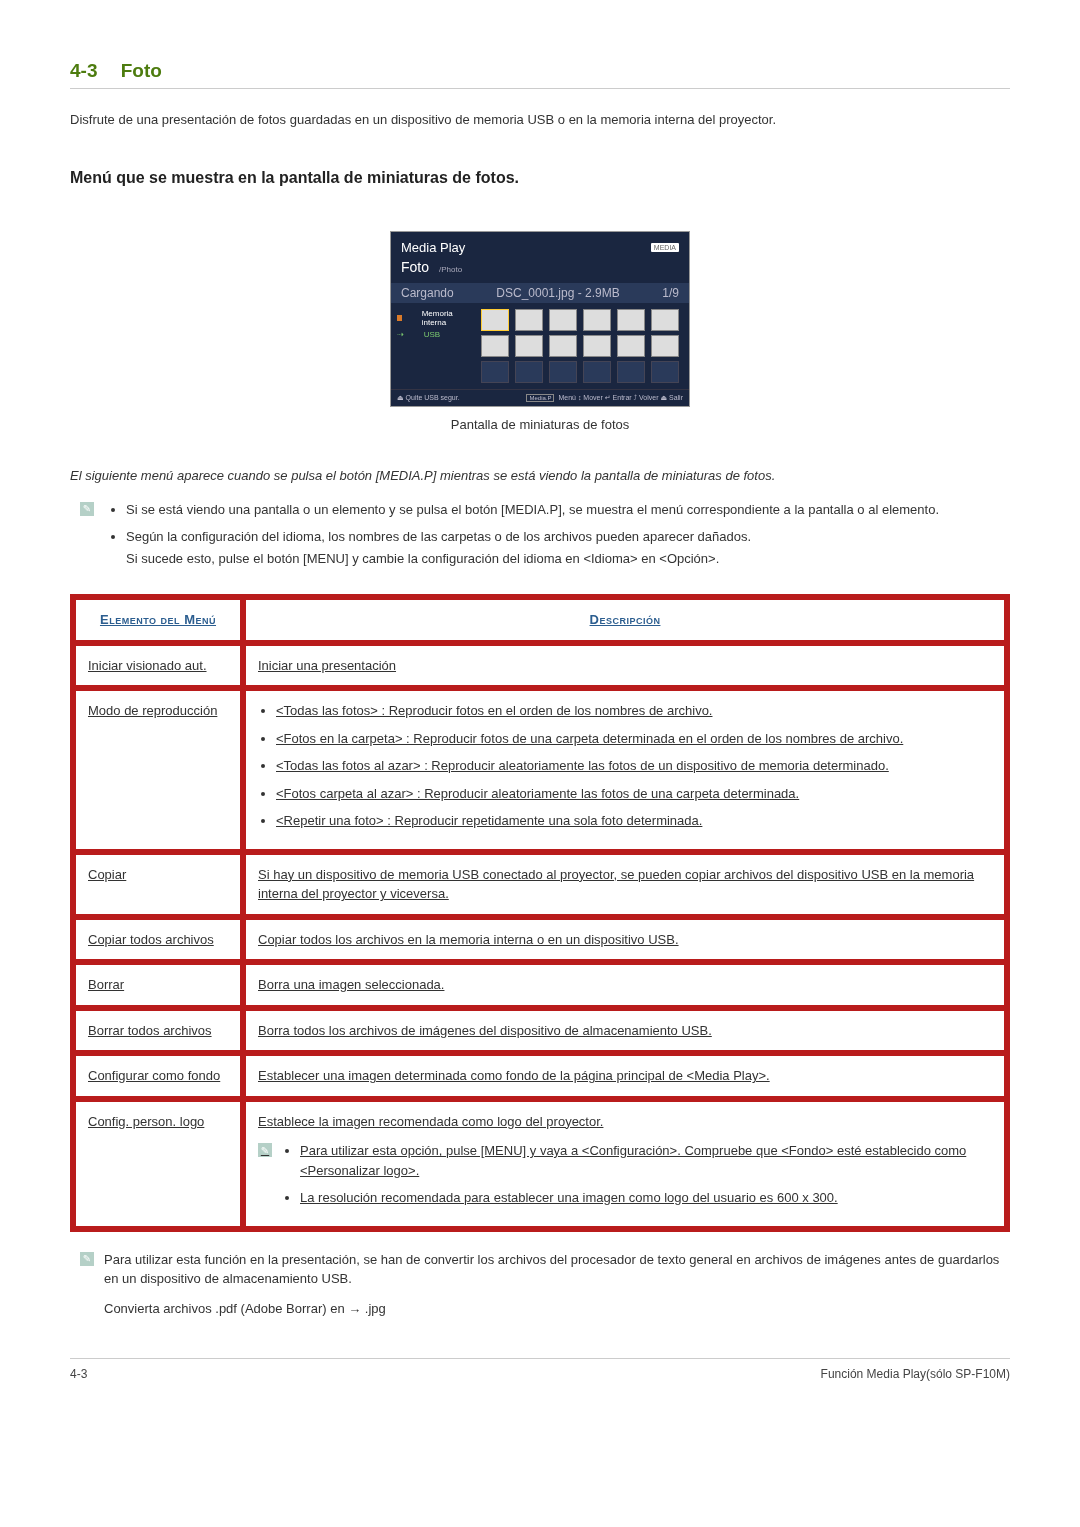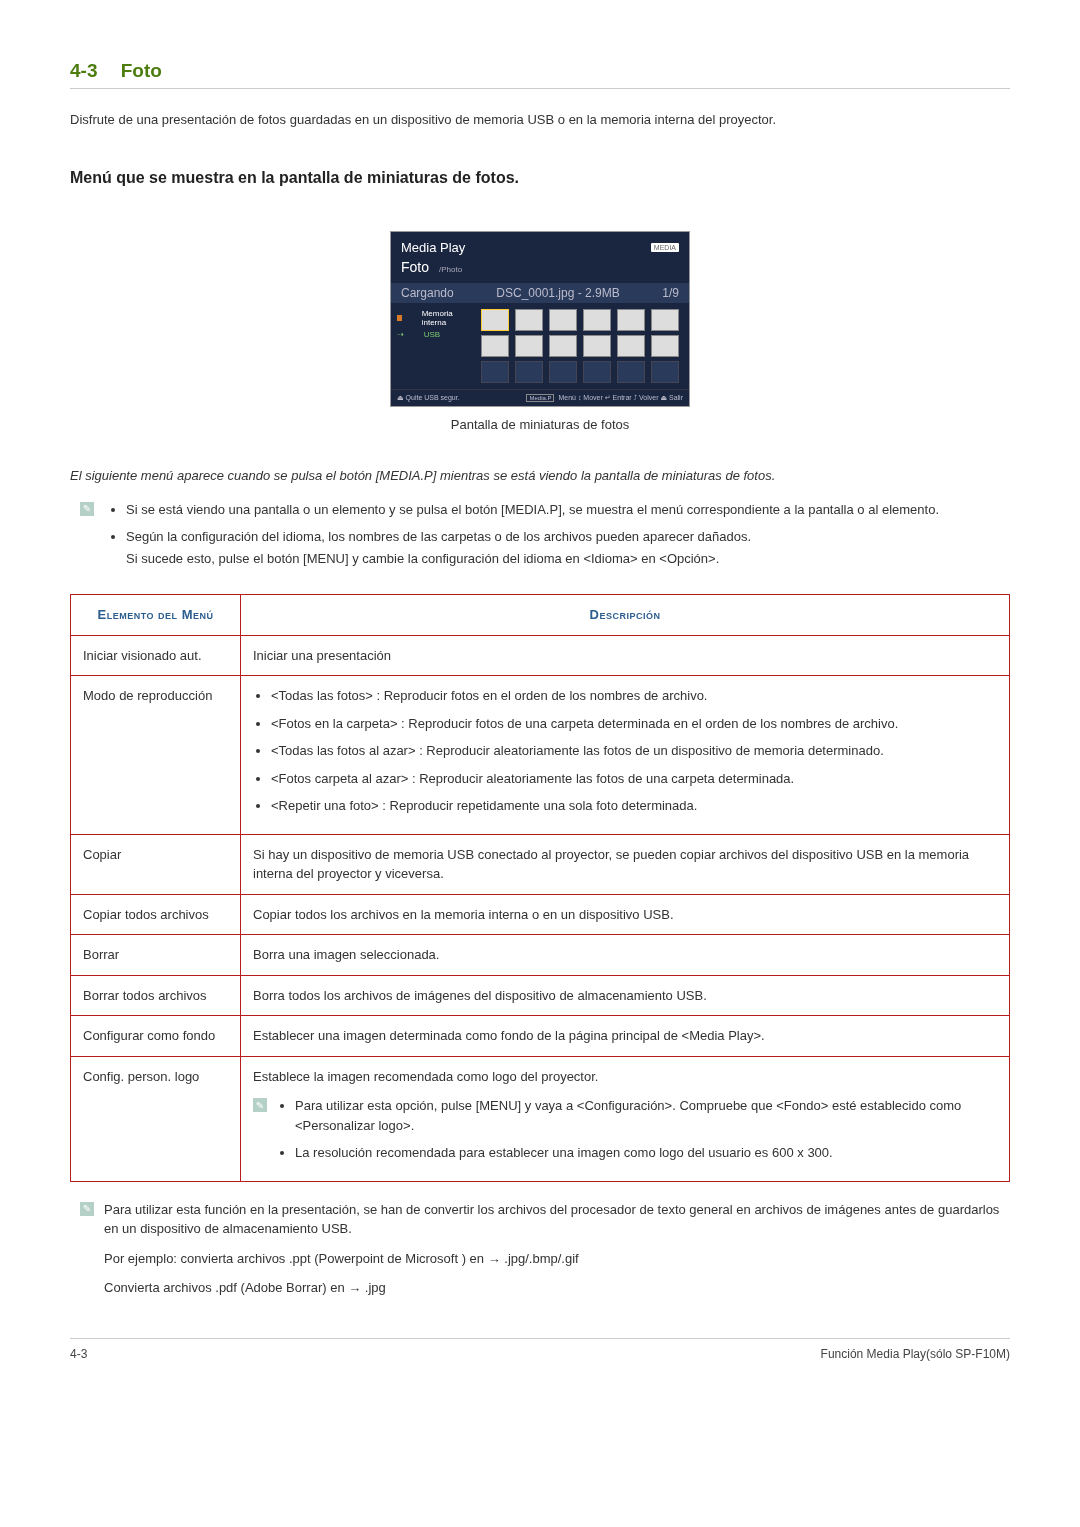--- a/index.html
+++ b/index.html
@@ -72,26 +72,27 @@
     .note-content ul { list-style: disc; padding-left: 22px; }
     .note-content li { margin-bottom: 8px; line-height: 1.5; }
     .note-content li .sub { display: block; margin-top: 2px; }
     table.menu-table {
       width: 100%;
       border-collapse: collapse;
       margin-top: 6px;
       margin-bottom: 18px;
     }
     table.menu-table th, table.menu-table td {
-      border: 1px solid #b91c1c;
+      border: 6px solid #b91c1c;
       padding: 10px 12px;
       text-align: left;
       vertical-align: top;
       font-size: 13px;
       line-height: 1.5;
+      text-decoration: underline;
     }
     table.menu-table th {
       color: #2b5d8f;
       font-weight: bold;
       text-align: center;
       font-variant: small-caps;
       letter-spacing: 0.5px;
     }
     table.menu-table th:first-child { width: 170px; }
     .cell-list { list-style: disc; padding-left: 18px; }
@@ -251,21 +252,20 @@
         </div>
       </td>
     </tr>
   </tbody>
 </table>
 
 <div class="post-note">
   <span class="note-icon">✎</span>
   <div class="post-note-content">
     <p>Para utilizar esta función en la presentación, se han de convertir los archivos del procesador de texto general en archivos de imágenes antes de guardarlos en un dispositivo de almacenamiento USB.</p>
-    <p>Por ejemplo: convierta archivos .ppt (Powerpoint de Microsoft ) en → .jpg/.bmp/.gif</p>
     <p>Convierta archivos .pdf (Adobe Borrar) en → .jpg</p>
   </div>
 </div>
 
 <div class="footer-bar">
   <span>4-3</span>
   <span>Función Media Play(sólo SP-F10M)</span>
 </div>
 
 </body></html>

